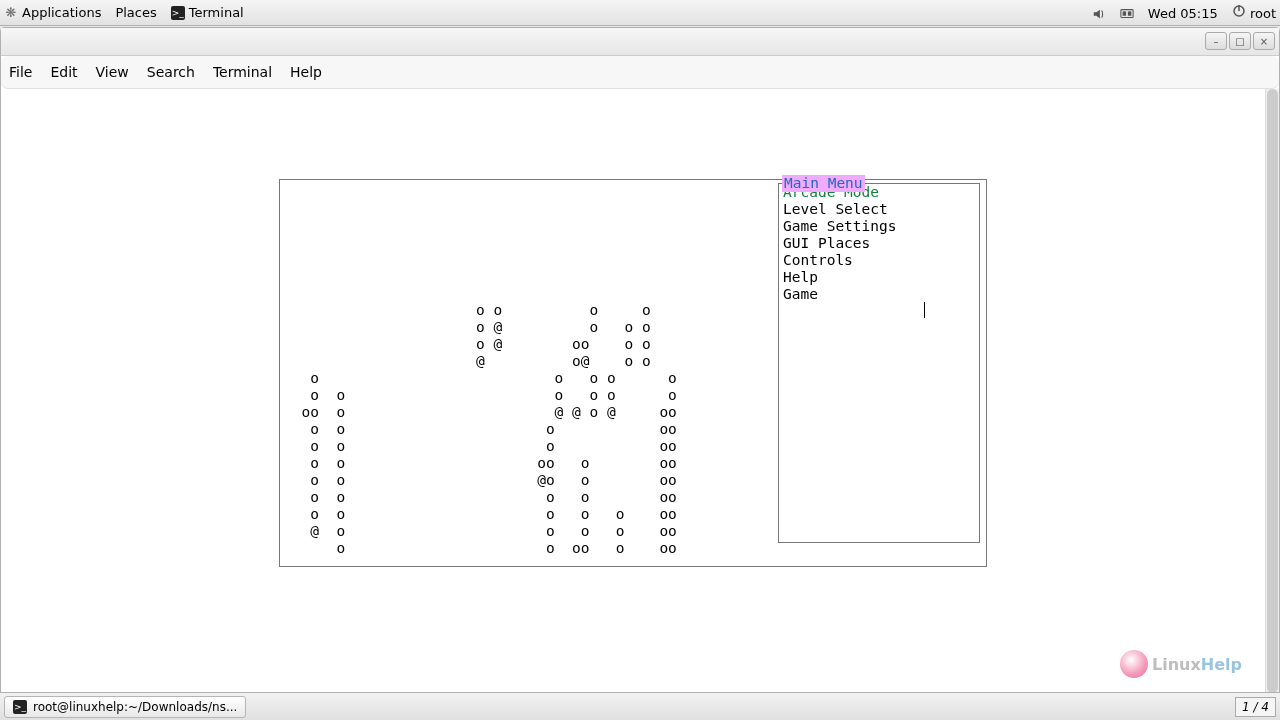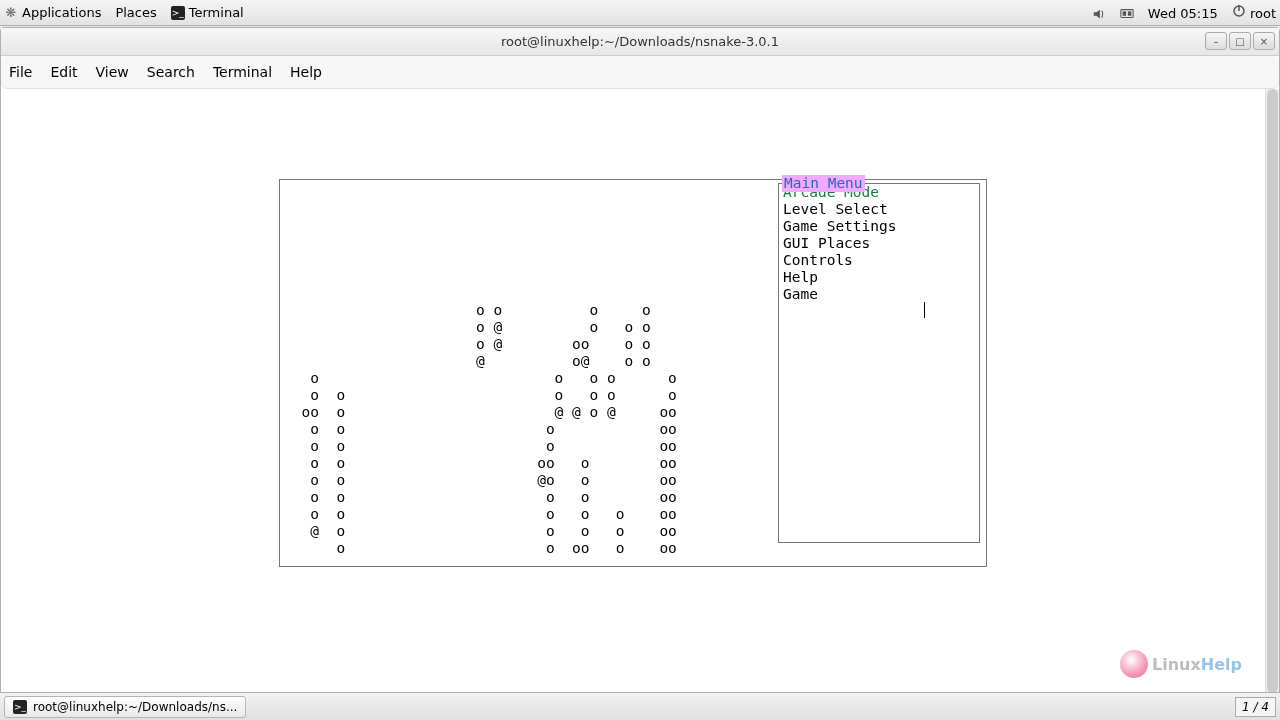--- a/index.html
+++ b/index.html
@@ -264,21 +264,20 @@
             <line x1="7" y1="1" x2="7" y2="7" stroke="#555" stroke-width="1.5"></line>
           </svg>
       </span>
       <span>root</span>
     </div>
   </div>
 </div>
 
 <div class="window">
   <div class="titlebar">
-    <span>root@linuxhelp:~/Downloads/nsnake-3.0.1</span>
     <div class="controls">
       <div class="btn">–</div>
       <div class="btn">□</div>
       <div class="btn">×</div>
     </div>
   </div>
   <div class="menubar">
     <span class="menu">File</span>
     <span class="menu">Edit</span>
     <span class="menu">View</span>

